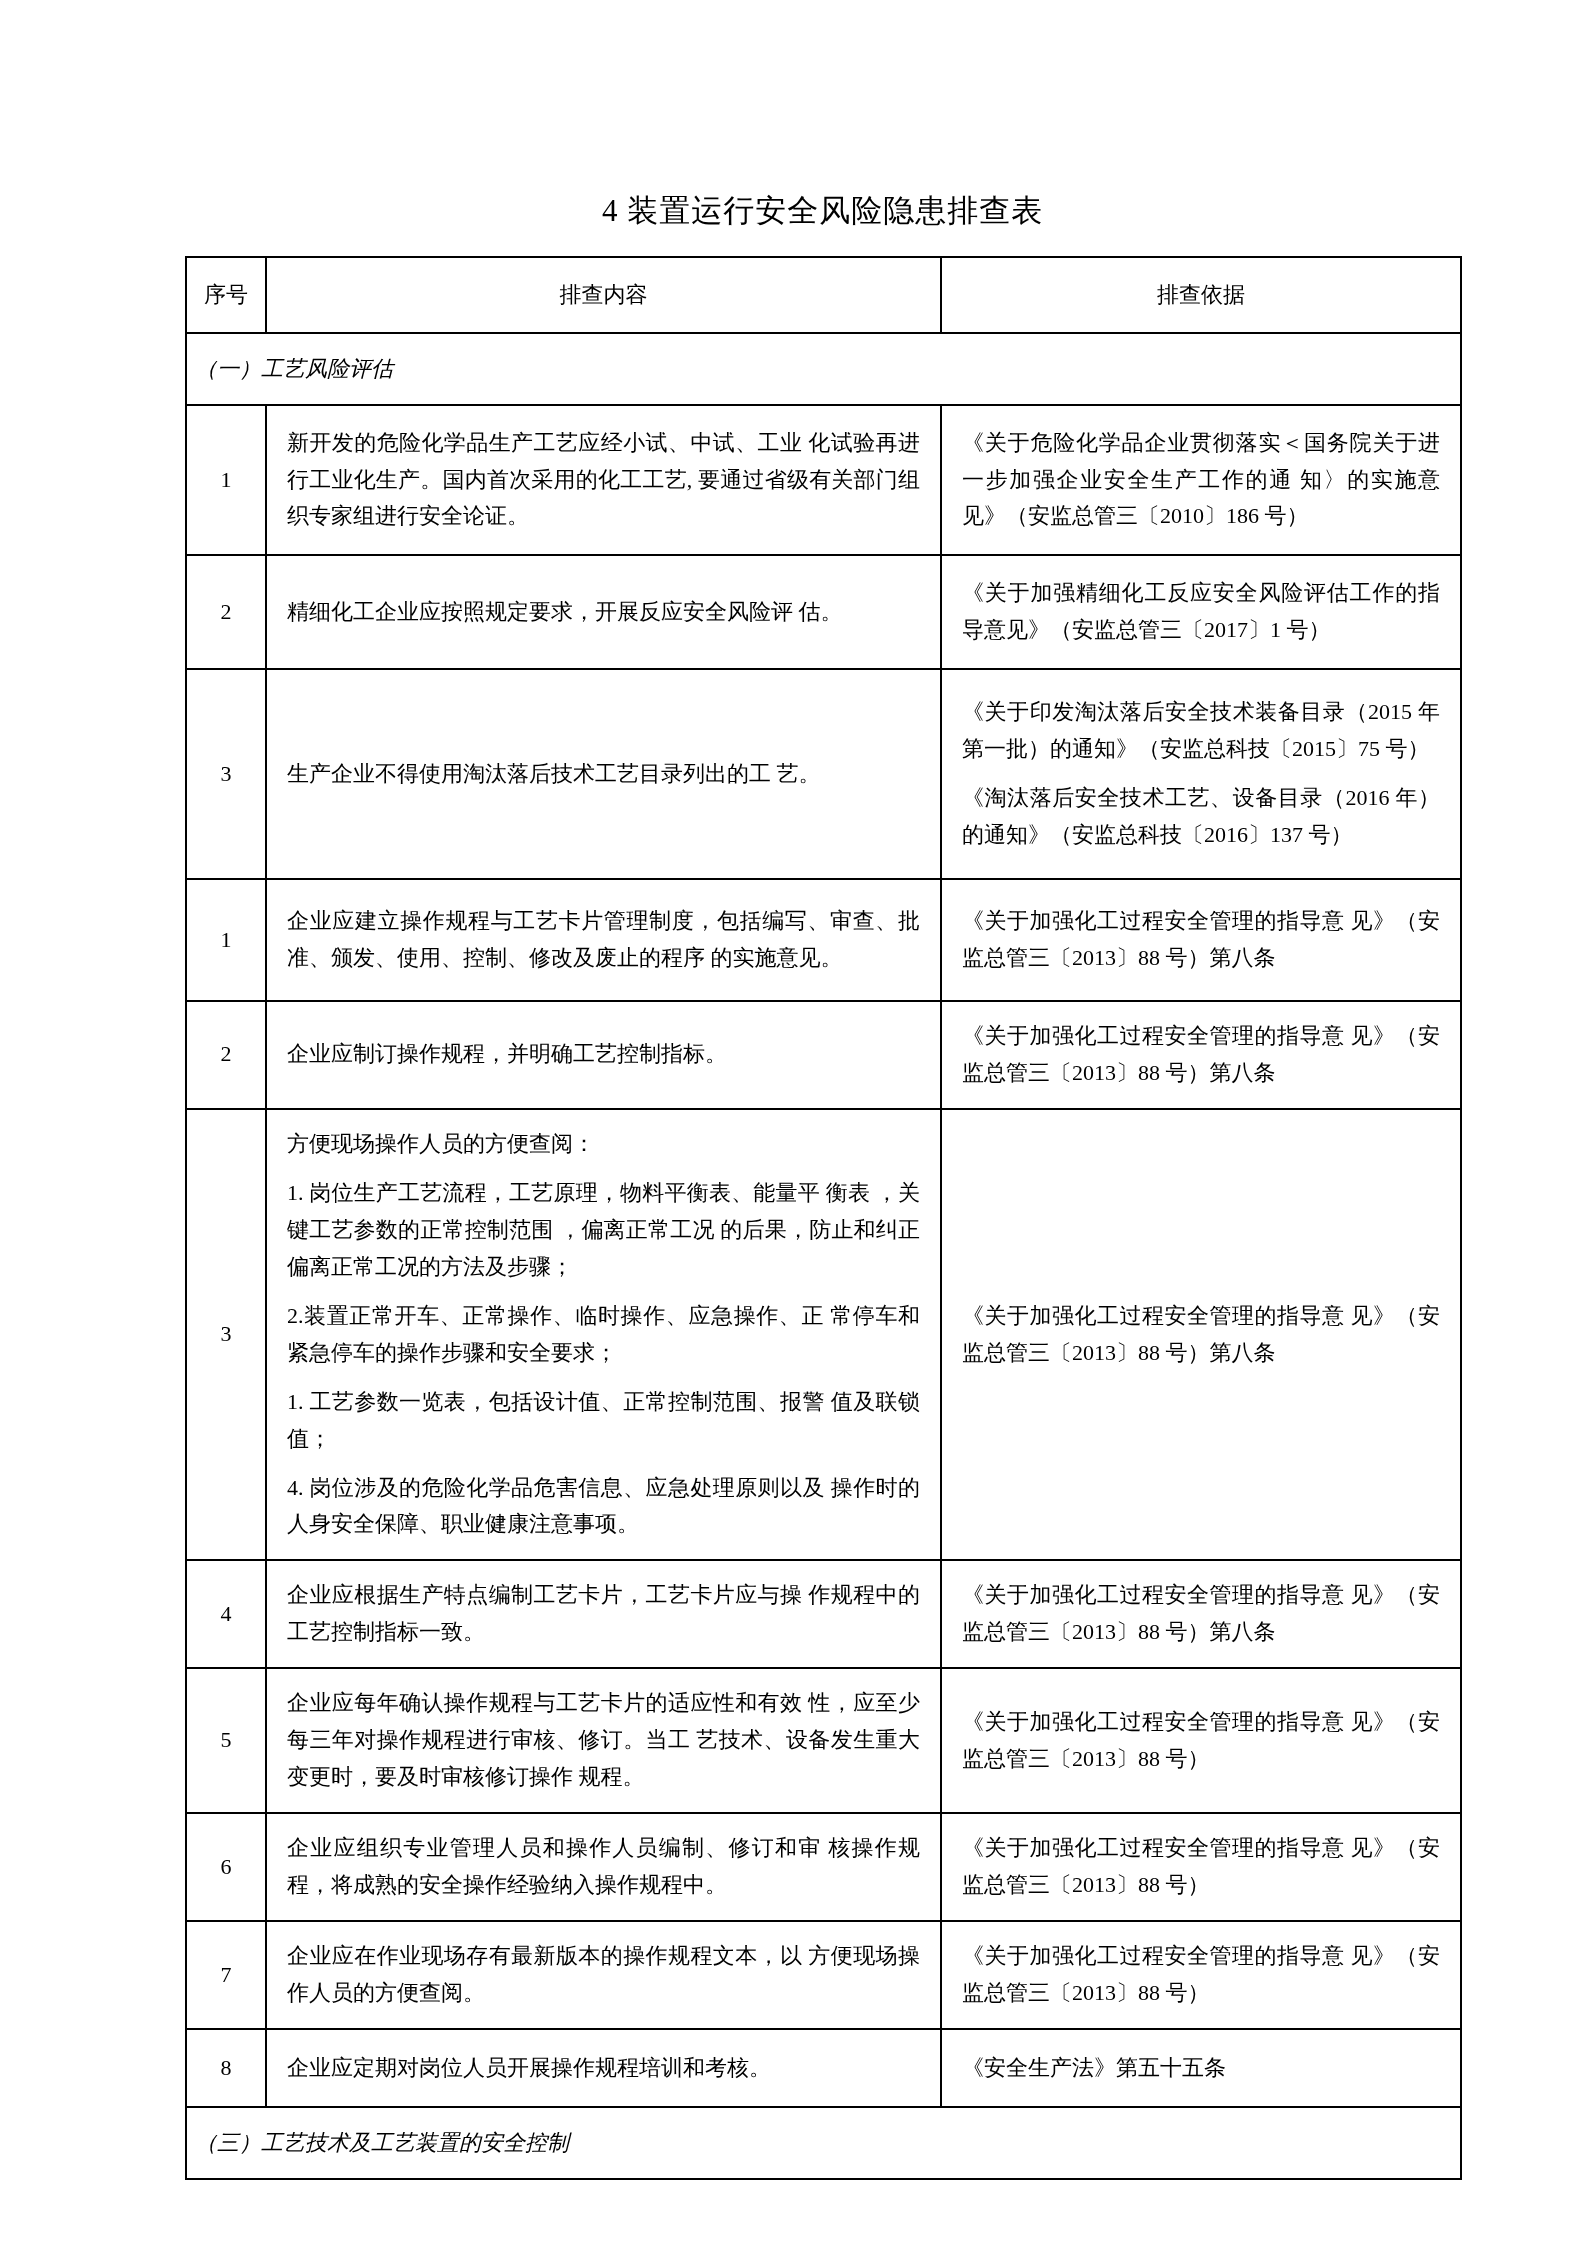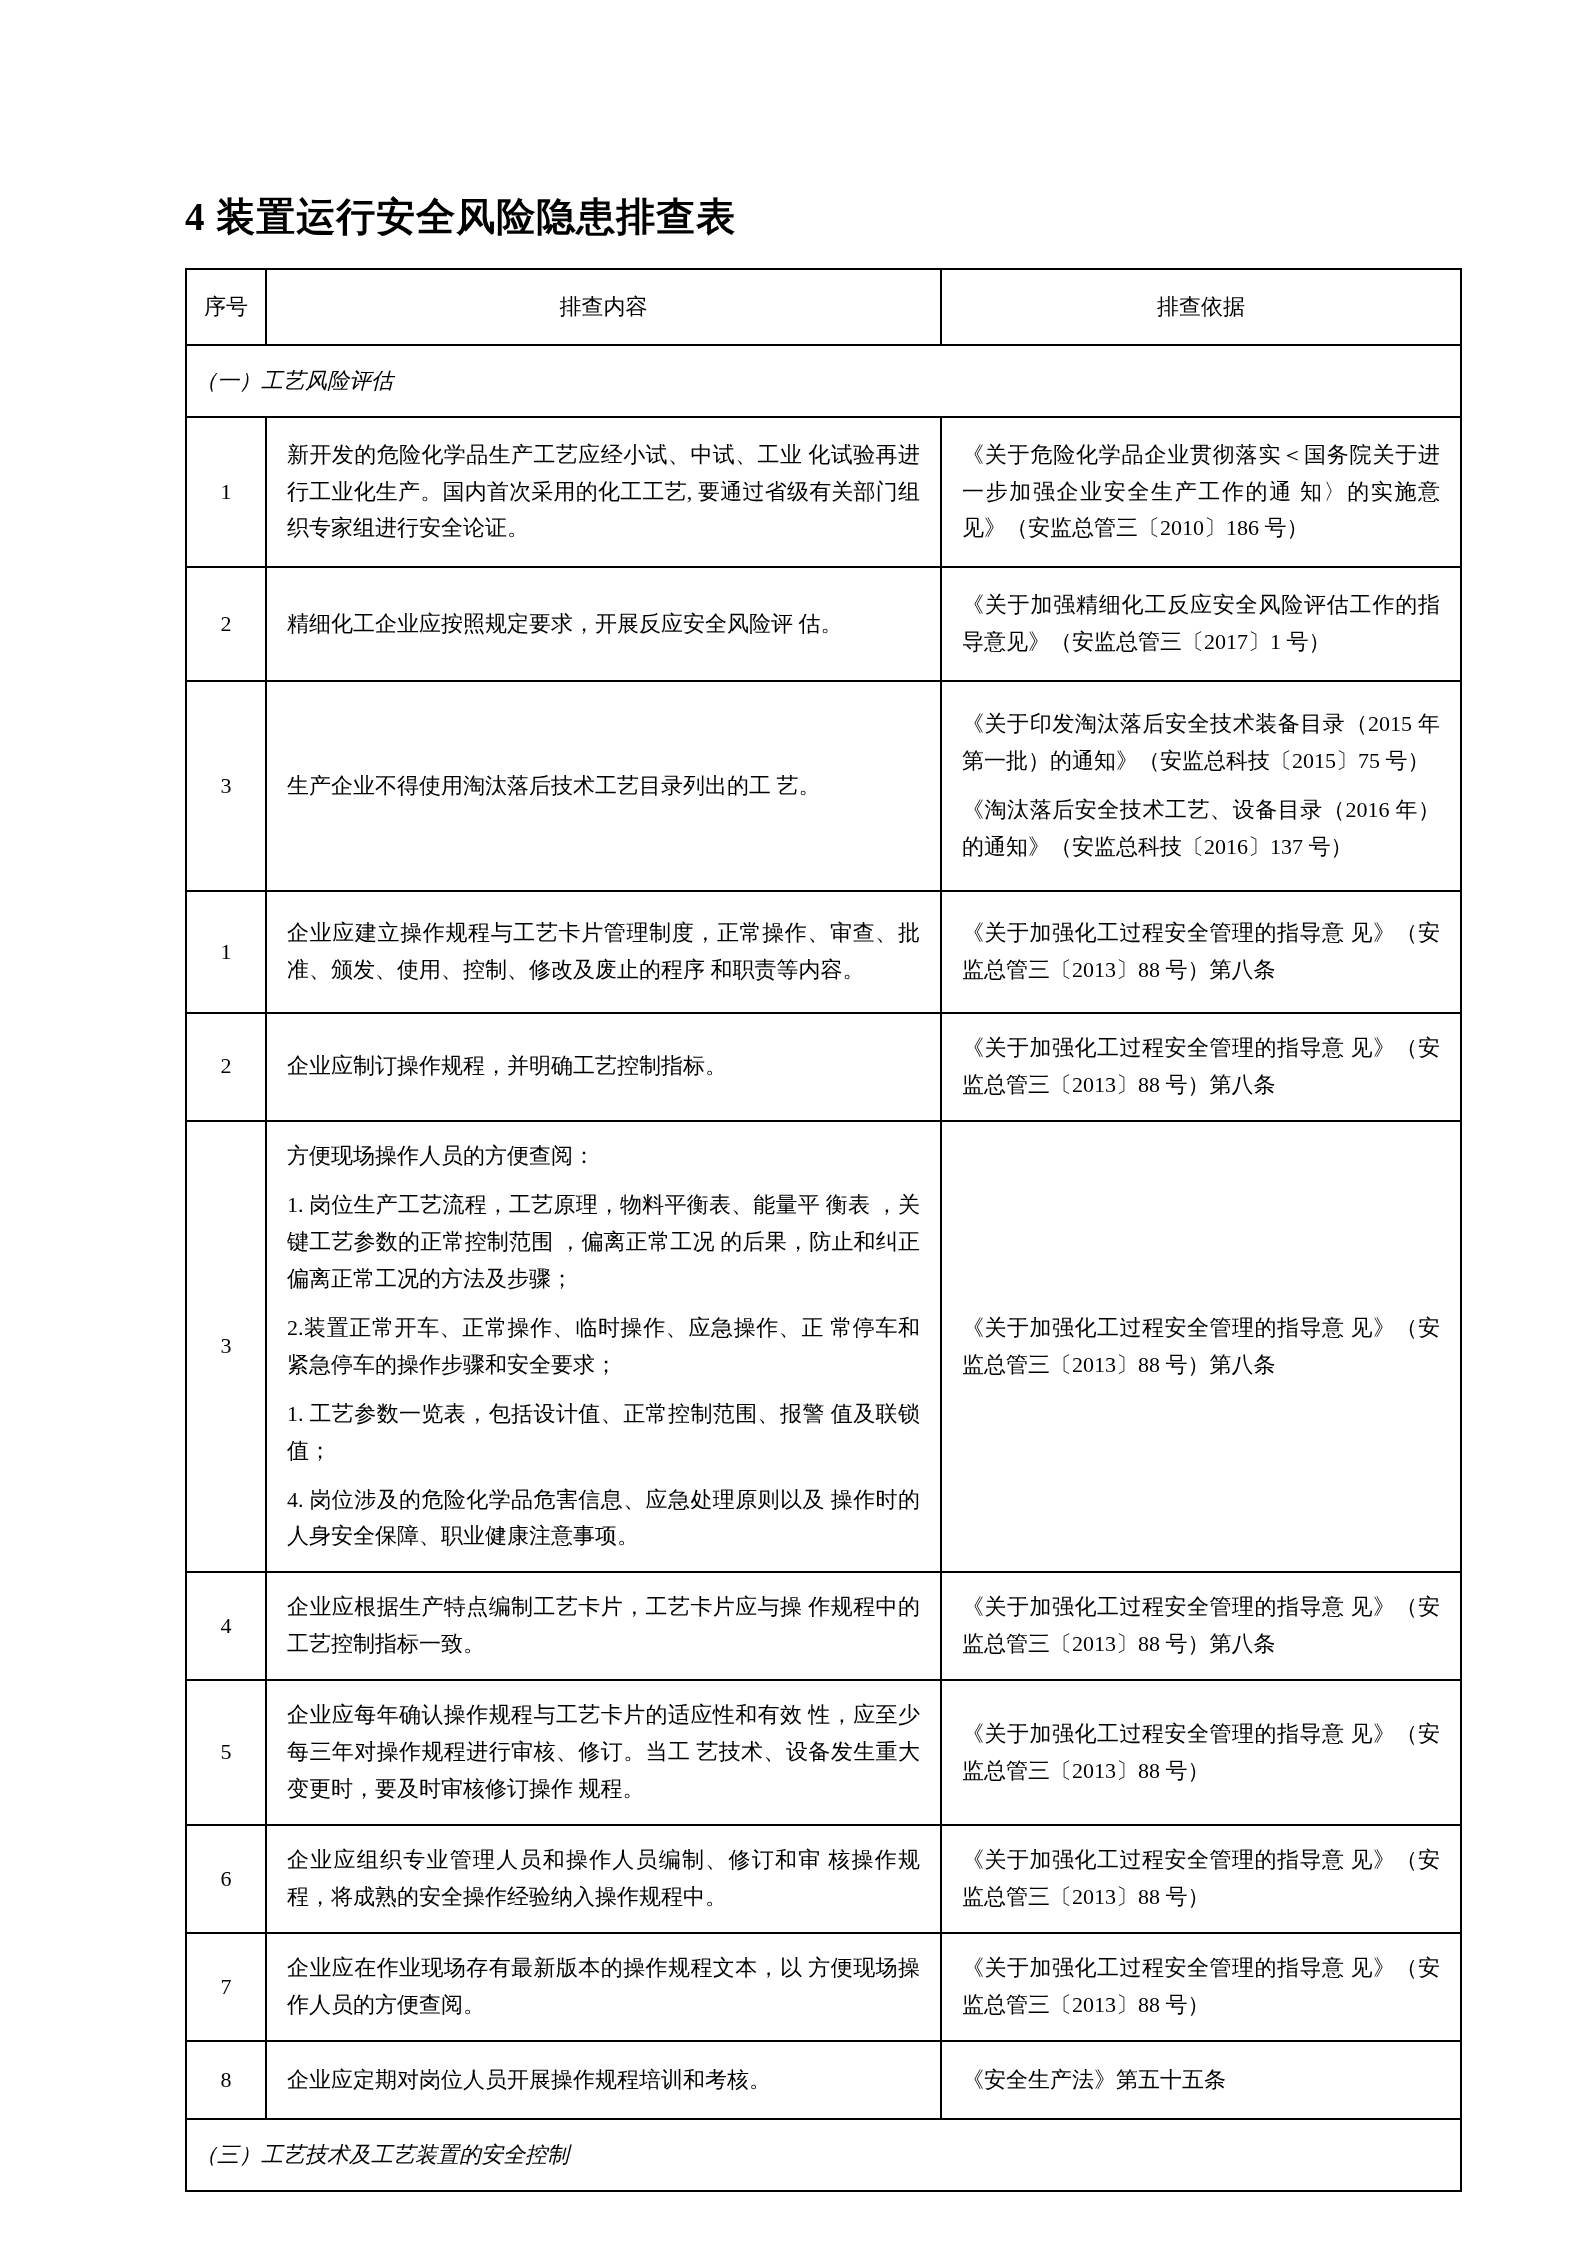--- a/index.html
+++ b/index.html
@@ -16,23 +16,23 @@
     color: #000000;
   }
   .page {
     position: absolute;
     left: 185px;
     top: 190px;
     width: 1275px;
   }
   .doc-title {
     width: 100%;
-    text-align: left;
-    font-size: 39px;
-    font-weight: bold;
+    text-align: center;
+    font-size: 31px;
+    font-weight: normal;
     letter-spacing: 1px;
     margin-bottom: 24px;
     white-space: nowrap;
   }
   table.inspection {
     border-collapse: collapse;
     table-layout: fixed;
     width: 1275px;
   }
   table.inspection col.c-index  { width: 80px;  }
@@ -113,21 +113,21 @@
             <div class="para">生产企业不得使用淘汰落后技术工艺目录列出的工 艺。</div>
           </td>
           <td class="basis-cell">
             <div class="para">《关于印发淘汰落后安全技术装备目录（2015 年第一批）的通知》（安监总科技〔2015〕75 号）</div>
             <div class="para">《淘汰落后安全技术工艺、设备目录（2016 年）的通知》（安监总科技〔2016〕137 号）</div>
           </td>
         </tr>
         <tr>
           <td class="index-cell" style="height: 112px;">1</td>
           <td class="content-cell">
-            <div class="para">企业应建立操作规程与工艺卡片管理制度，正常操作、审查、批准、颁发、使用、控制、修改及废止的程序 和职责等内容。</div>
+            <div class="para">企业应建立操作规程与工艺卡片管理制度，包括编写、审查、批准、颁发、使用、控制、修改及废止的程序 的实施意见。</div>
           </td>
           <td class="basis-cell">
             <div class="para">《关于加强化工过程安全管理的指导意 见》（安监总管三〔2013〕88 号）第八条</div>
           </td>
         </tr>
         <tr>
           <td class="index-cell" style="height: 58px;">2</td>
           <td class="content-cell">
             <div class="para">企业应制订操作规程，并明确工艺控制指标。</div>
           </td>

